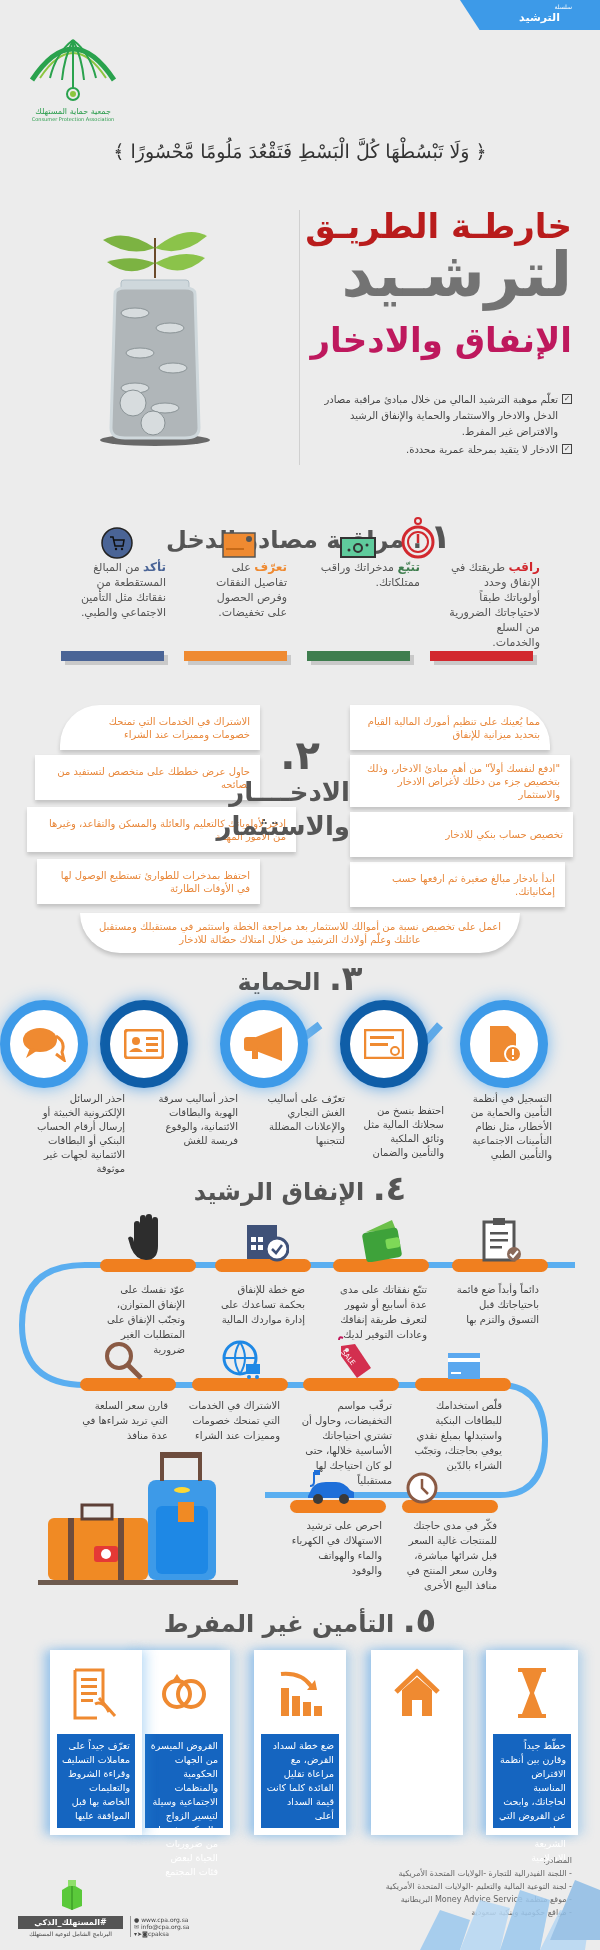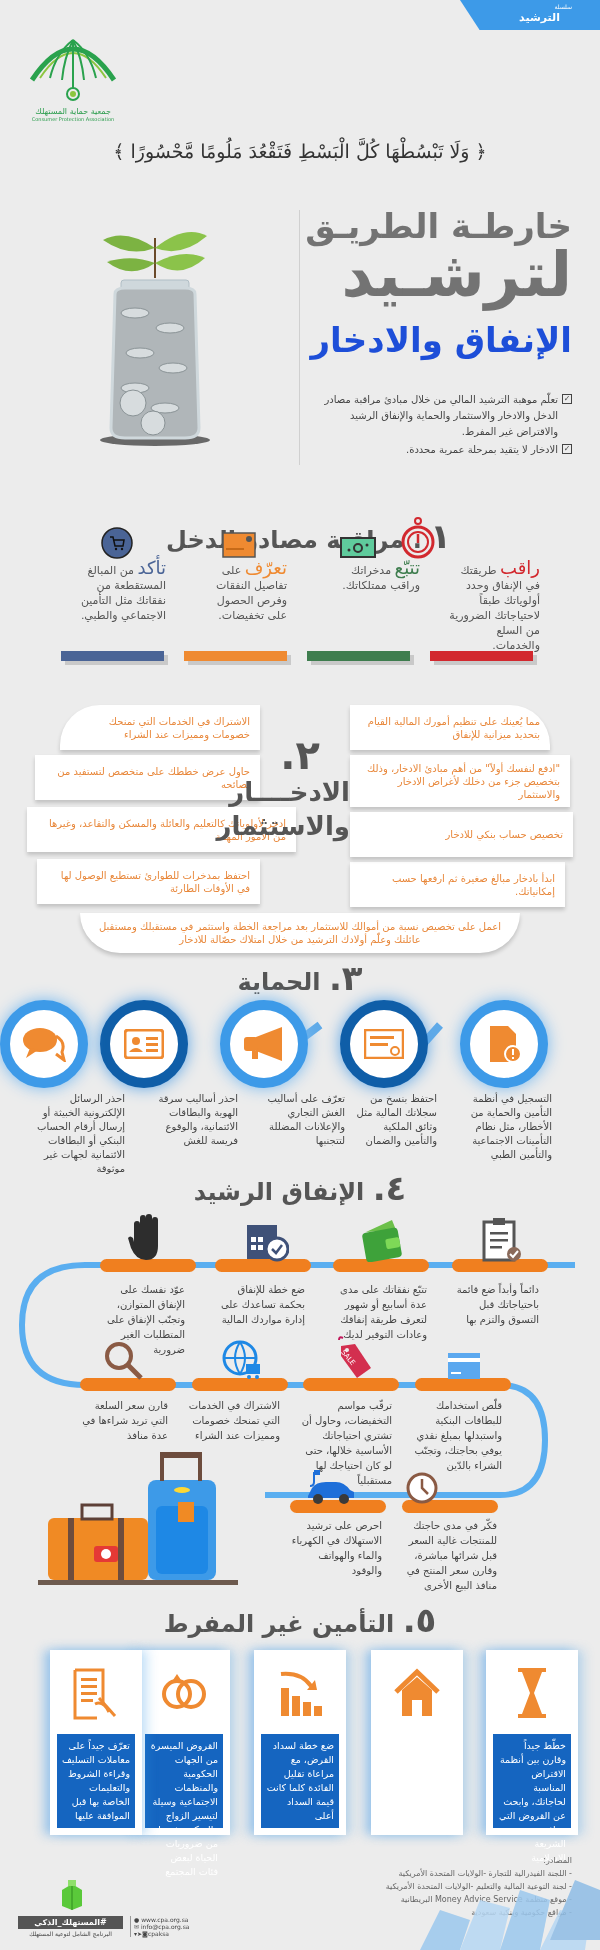--- a/index.html
+++ b/index.html
@@ -16,34 +16,34 @@
   .logo { position: absolute; left: 26px; top: 28px; width: 94px; text-align: center; }
   .logo .ar { font-size: 8px; color: #2a9c4c; }
   .logo .en { font-size: 5px; color: #2a9c4c; }
 
   
   .verse { position: absolute; top: 140px; left: 0; width: 600px; text-align: center; font-family: "DejaVu Serif", serif; font-size: 19px; color: #333; }
 
   
   .jar { position: absolute; left: 95px; top: 218px; width: 120px; height: 232px; }
   .divider-v { position: absolute; left: 299px; top: 210px; width: 1px; height: 255px; background: #d0d0d0; }
-  .title1 { position: absolute; right: 28px; top: 206px; font-size: 34px; font-weight: bold; color: #737373; }
+  .title1 { position: absolute; right: 28px; top: 206px; font-size: 34px; font-weight: bold; color: #b91c1c; }
   .title2 { position: absolute; right: 28px; top: 244px; font-size: 62px; font-weight: bold; color: #737373; line-height: 1; }
-  .title3 { position: absolute; right: 28px; top: 320px; font-size: 34px; font-weight: bold; color: #1d4ed8; }
+  .title3 { position: absolute; right: 28px; top: 320px; font-size: 34px; font-weight: bold; color: #be185d; }
   .bullets { position: absolute; right: 28px; top: 392px; width: 255px; font-size: 10px; line-height: 16px; color: #444; }
   .bullets li { list-style: none; position: relative; padding-right: 14px; margin-bottom: 2px; }
   .check { position: absolute; right: 0; top: 2px; width: 10px; height: 10px; border: 1.5px solid #444; font-size: 8px; line-height: 7px; text-align: center; }
 
   
   .sec-title { position: absolute; left: 0; width: 600px; text-align: center; font-size: 24px; font-weight: bold; color: #555; }
   .sec-title .num { font-size: 34px; color: #555; }
 
   
   .s1-col { position: absolute; top: 560px; width: 92px; font-size: 11px; line-height: 15px; color: #555; }
-  .s1-col .kw { font-weight: normal; font-size: 18px; }
+  .s1-col .kw { font-weight: bold; font-size: 12px; }
   .s1-bar { position: absolute; top: 651px; width: 103px; height: 10px; box-shadow: 4px 4px 0 #c9c9c9; }
   .s1-icon { position: absolute; }
 
   
   .s2-wrap { position: absolute; left: 25px; top: 695px; width: 550px; height: 240px; }
   .strip { position: absolute; height: 45px; background: #fff; box-shadow: 0 3px 4px rgba(0,0,0,0.18); font-size: 10px; line-height: 13px; color: #e8873a; padding: 8px 10px; display: flex; align-items: center; }
   .strip.l { text-align: right; }
   .s2-center { position: absolute; left: 225px; top: 40px; width: 100px; text-align: center; color: #555; font-weight: bold; }
   .s2-center .num { font-size: 40px; line-height: 1; }
   .s2-center .t { font-size: 26px; line-height: 34px; }
@@ -260,21 +260,21 @@
   <div class="ring light" style="right:512px;">
     <svg class="ic" width="44" height="36" viewBox="0 0 44 36">
       <ellipse cx="18" cy="14" rx="17" ry="12" fill="#ef8a31"></ellipse>
       <path d="M8 22 L4 32 L16 24Z" fill="#ef8a31"></path>
       <path d="M34 10 Q44 16 40 26 L42 34 L34 28" fill="none" stroke="#ef8a31" stroke-width="3"></path>
     </svg>
   </div>
 </div>
 
 <div class="s3-text" style="right:48px;">التسجيل في أنظمة التأمين والحماية من الأخطار، مثل نظام التأمينات الاجتماعية والتأمين الطبي</div>
-<div class="s3-text" style="right:163px;">احتفظ بنسخ من سجلاتك المالية مثل وثائق الملكية والتأمين والضمان</div>
+<div class="s3-text" style="right:156px;margin-top:12px;">احتفظ بنسخ من سجلاتك المالية مثل وثائق الملكية والتأمين والضمان</div>
 <div class="s3-text" style="right:255px;">تعرّف على أساليب الغش التجاري والإعلانات المضللة لتتجنبها</div>
 <div class="s3-text" style="right:362px;">احذر أساليب سرقة الهوية والبطاقات الائتمانية، والوقوع فريسة للغش</div>
 <div class="s3-text" style="right:475px;width:95px;">احذر الرسائل الإلكترونية الخبيثة أو إرسال أرقام الحساب البنكي أو البطاقات الائتمانية لجهات غير موثوقة</div>
 
 <div class="sec-title" style="top:1168px;">
   <span class="num">٤.</span>
   <span>الإنفاق الرشيد</span>
 </div>
 
 <svg class="abs" style="left:0;top:1240px;" width="600" height="280">

